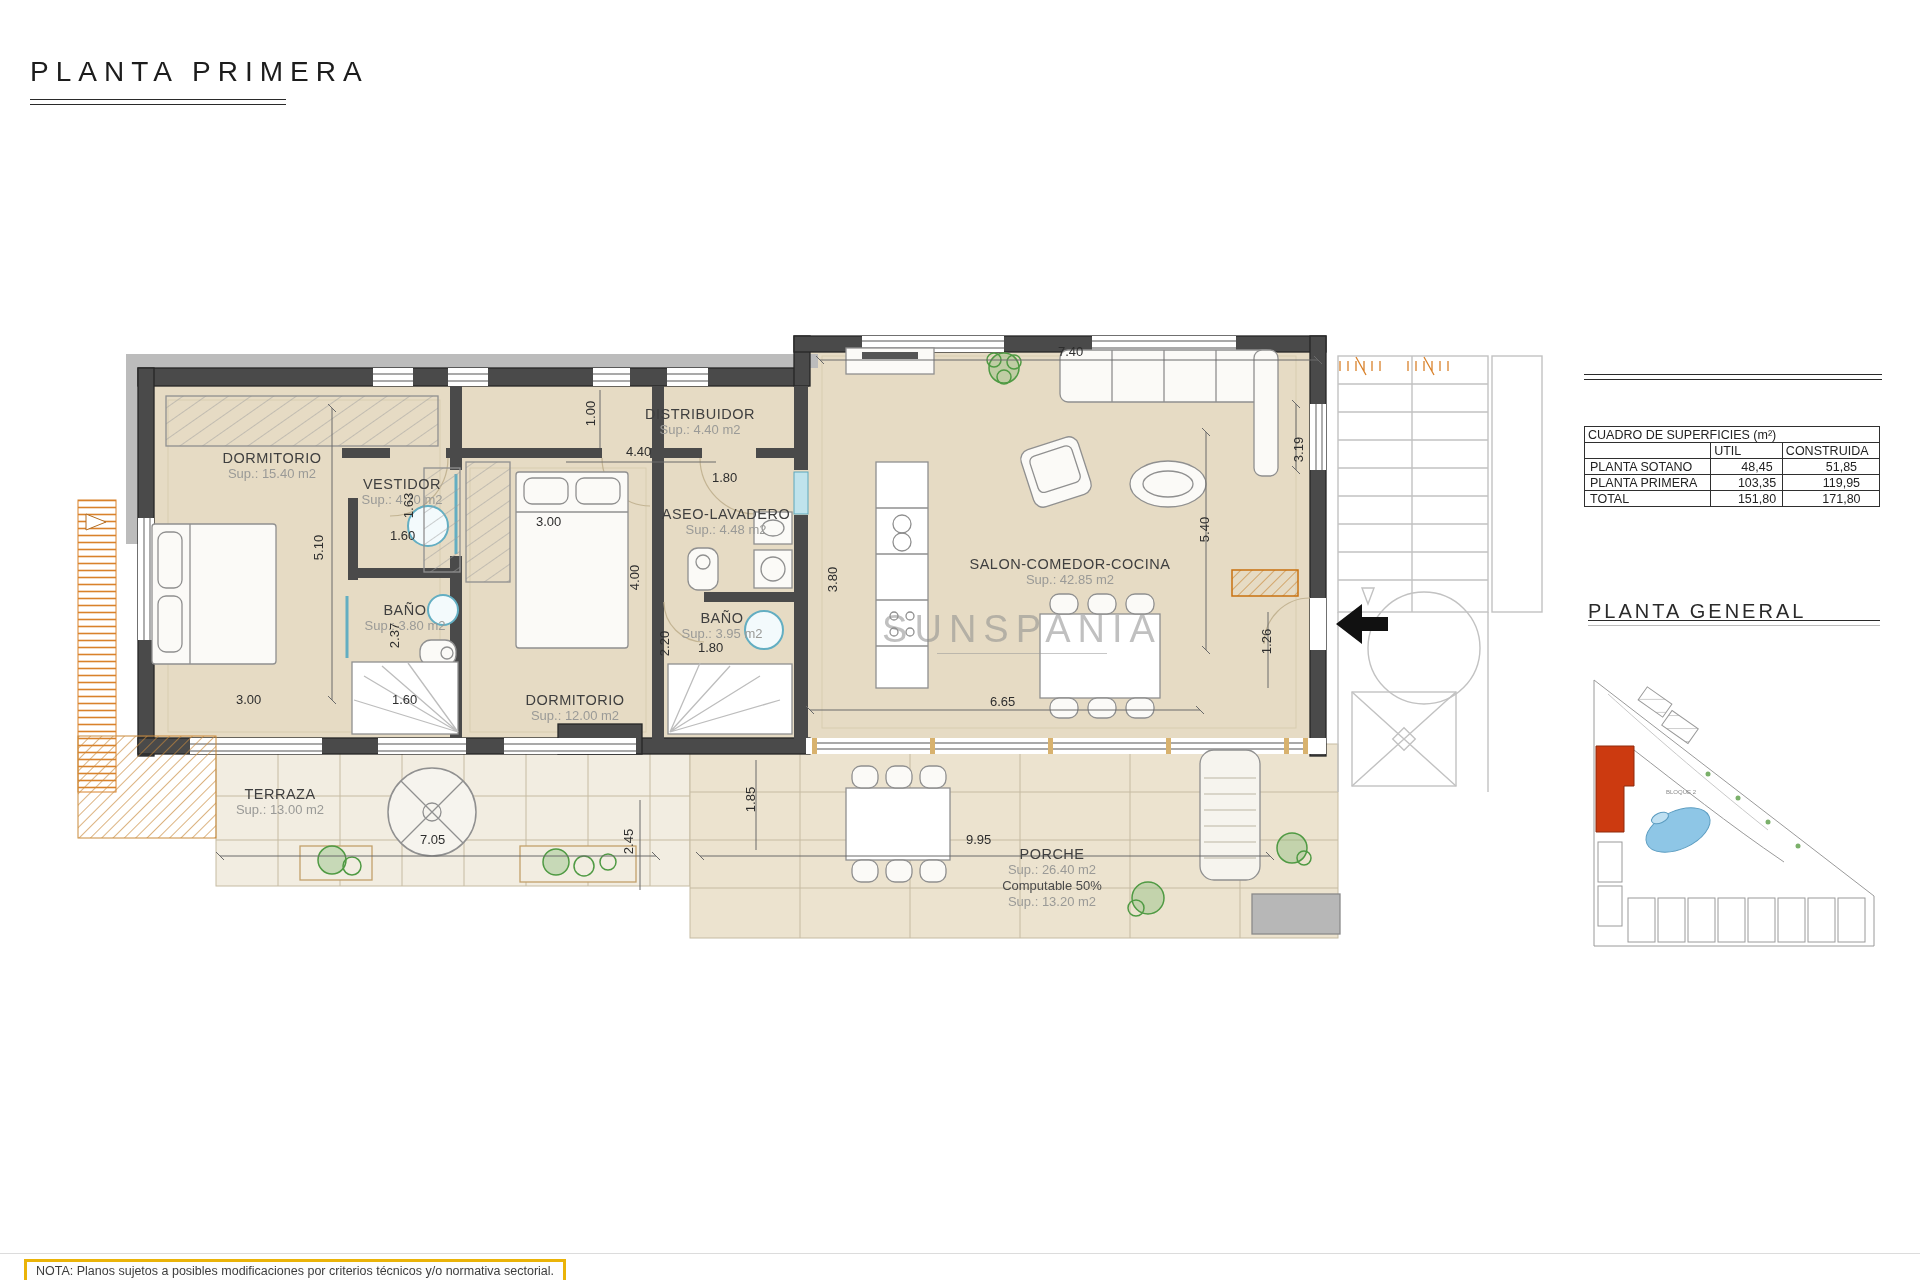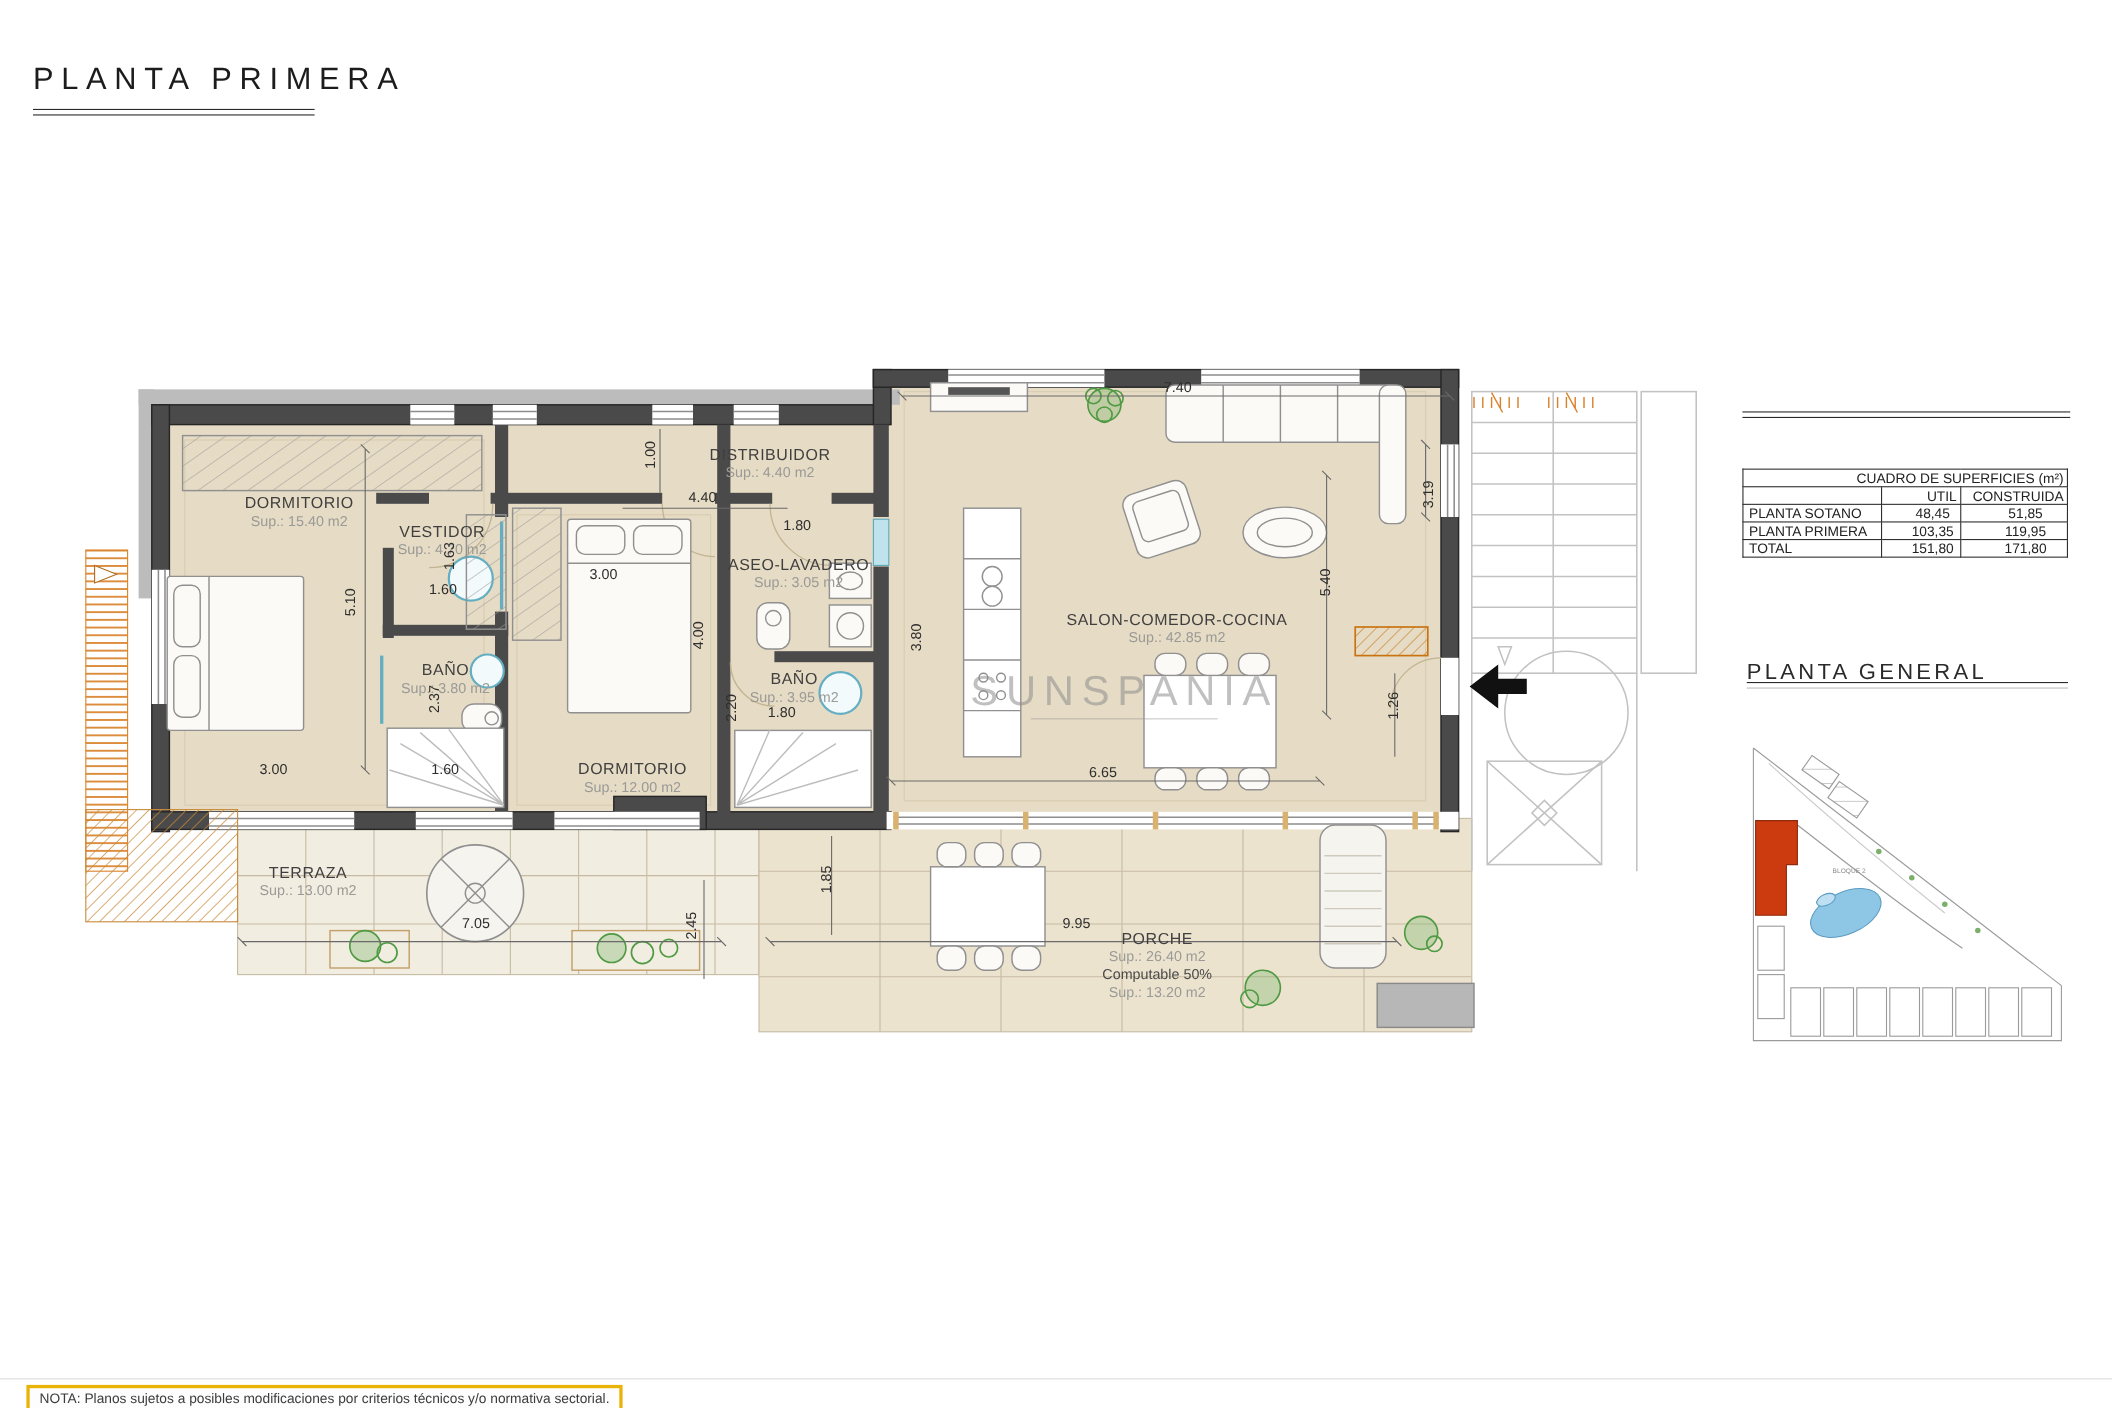--- a/index.html
+++ b/index.html
@@ -24,21 +24,21 @@
   .watermark .wm-line{margin:2px auto 0;width:170px;height:1px;background:#9a9a9a;}
   
   .villa-title{position:absolute;left:1582px;top:330px;width:300px;text-align:center;
                font-size:29px;letter-spacing:2px;color:#1f1f1f;white-space:nowrap;}
   .panel-sub{position:absolute;left:1588px;top:600px;font-size:20px;letter-spacing:3px;color:#2a2a2a;}
   table{border-collapse:collapse;position:absolute;background:#fff;}
   .sup-table{left:1584px;top:426px;width:296px;}
   .ter-table{left:1584px;top:524px;width:310px;}
   td,th{border:1px solid #2f2f2f;font-size:12.5px;color:#222;padding:0 3px;height:15px;
         font-weight:400;white-space:nowrap;}
-  .tt{text-align:right;}
+  .tt{text-align:left;}
   .lbl{text-align:left;padding-left:5px;}
   .num{text-align:center;padding-left:24px;}
   
   .foot-rule{position:absolute;left:0;top:1253px;width:1920px;height:1px;background:#dcdcdc;}
   .note-box{position:absolute;left:24px;top:1259px;border:3px solid #eab308;background:#fdfdfd;
             padding:2px 9px;font-size:12.5px;color:#3c3c3c;z-index:5;}
 </style>
 </head>
 <body>
 
@@ -377,21 +377,21 @@
   <div class="room-label" style="left:575px;top:692px;">
     <div class="rn">DORMITORIO</div>
       <div class="sup">Sup.: 12.00 m2</div>
   </div>
   <div class="room-label" style="left:700px;top:406px;">
     <div class="rn">DISTRIBUIDOR</div>
       <div class="sup">Sup.: 4.40 m2</div>
   </div>
   <div class="room-label" style="left:726px;top:506px;">
     <div class="rn">ASEO-LAVADERO</div>
-      <div class="sup">Sup.: 3.05 m2</div>
+      <div class="sup">Sup.: 4.48 m2</div>
   </div>
   <div class="room-label" style="left:722px;top:610px;">
     <div class="rn">BAÑO</div>
       <div class="sup">Sup.: 3.95 m2</div>
   </div>
   <div class="room-label" style="left:1070px;top:556px;">
     <div class="rn">SALON-COMEDOR-COCINA</div>
       <div class="sup">Sup.: 42.85 m2</div>
   </div>
   <div class="room-label" style="left:280px;top:786px;">

